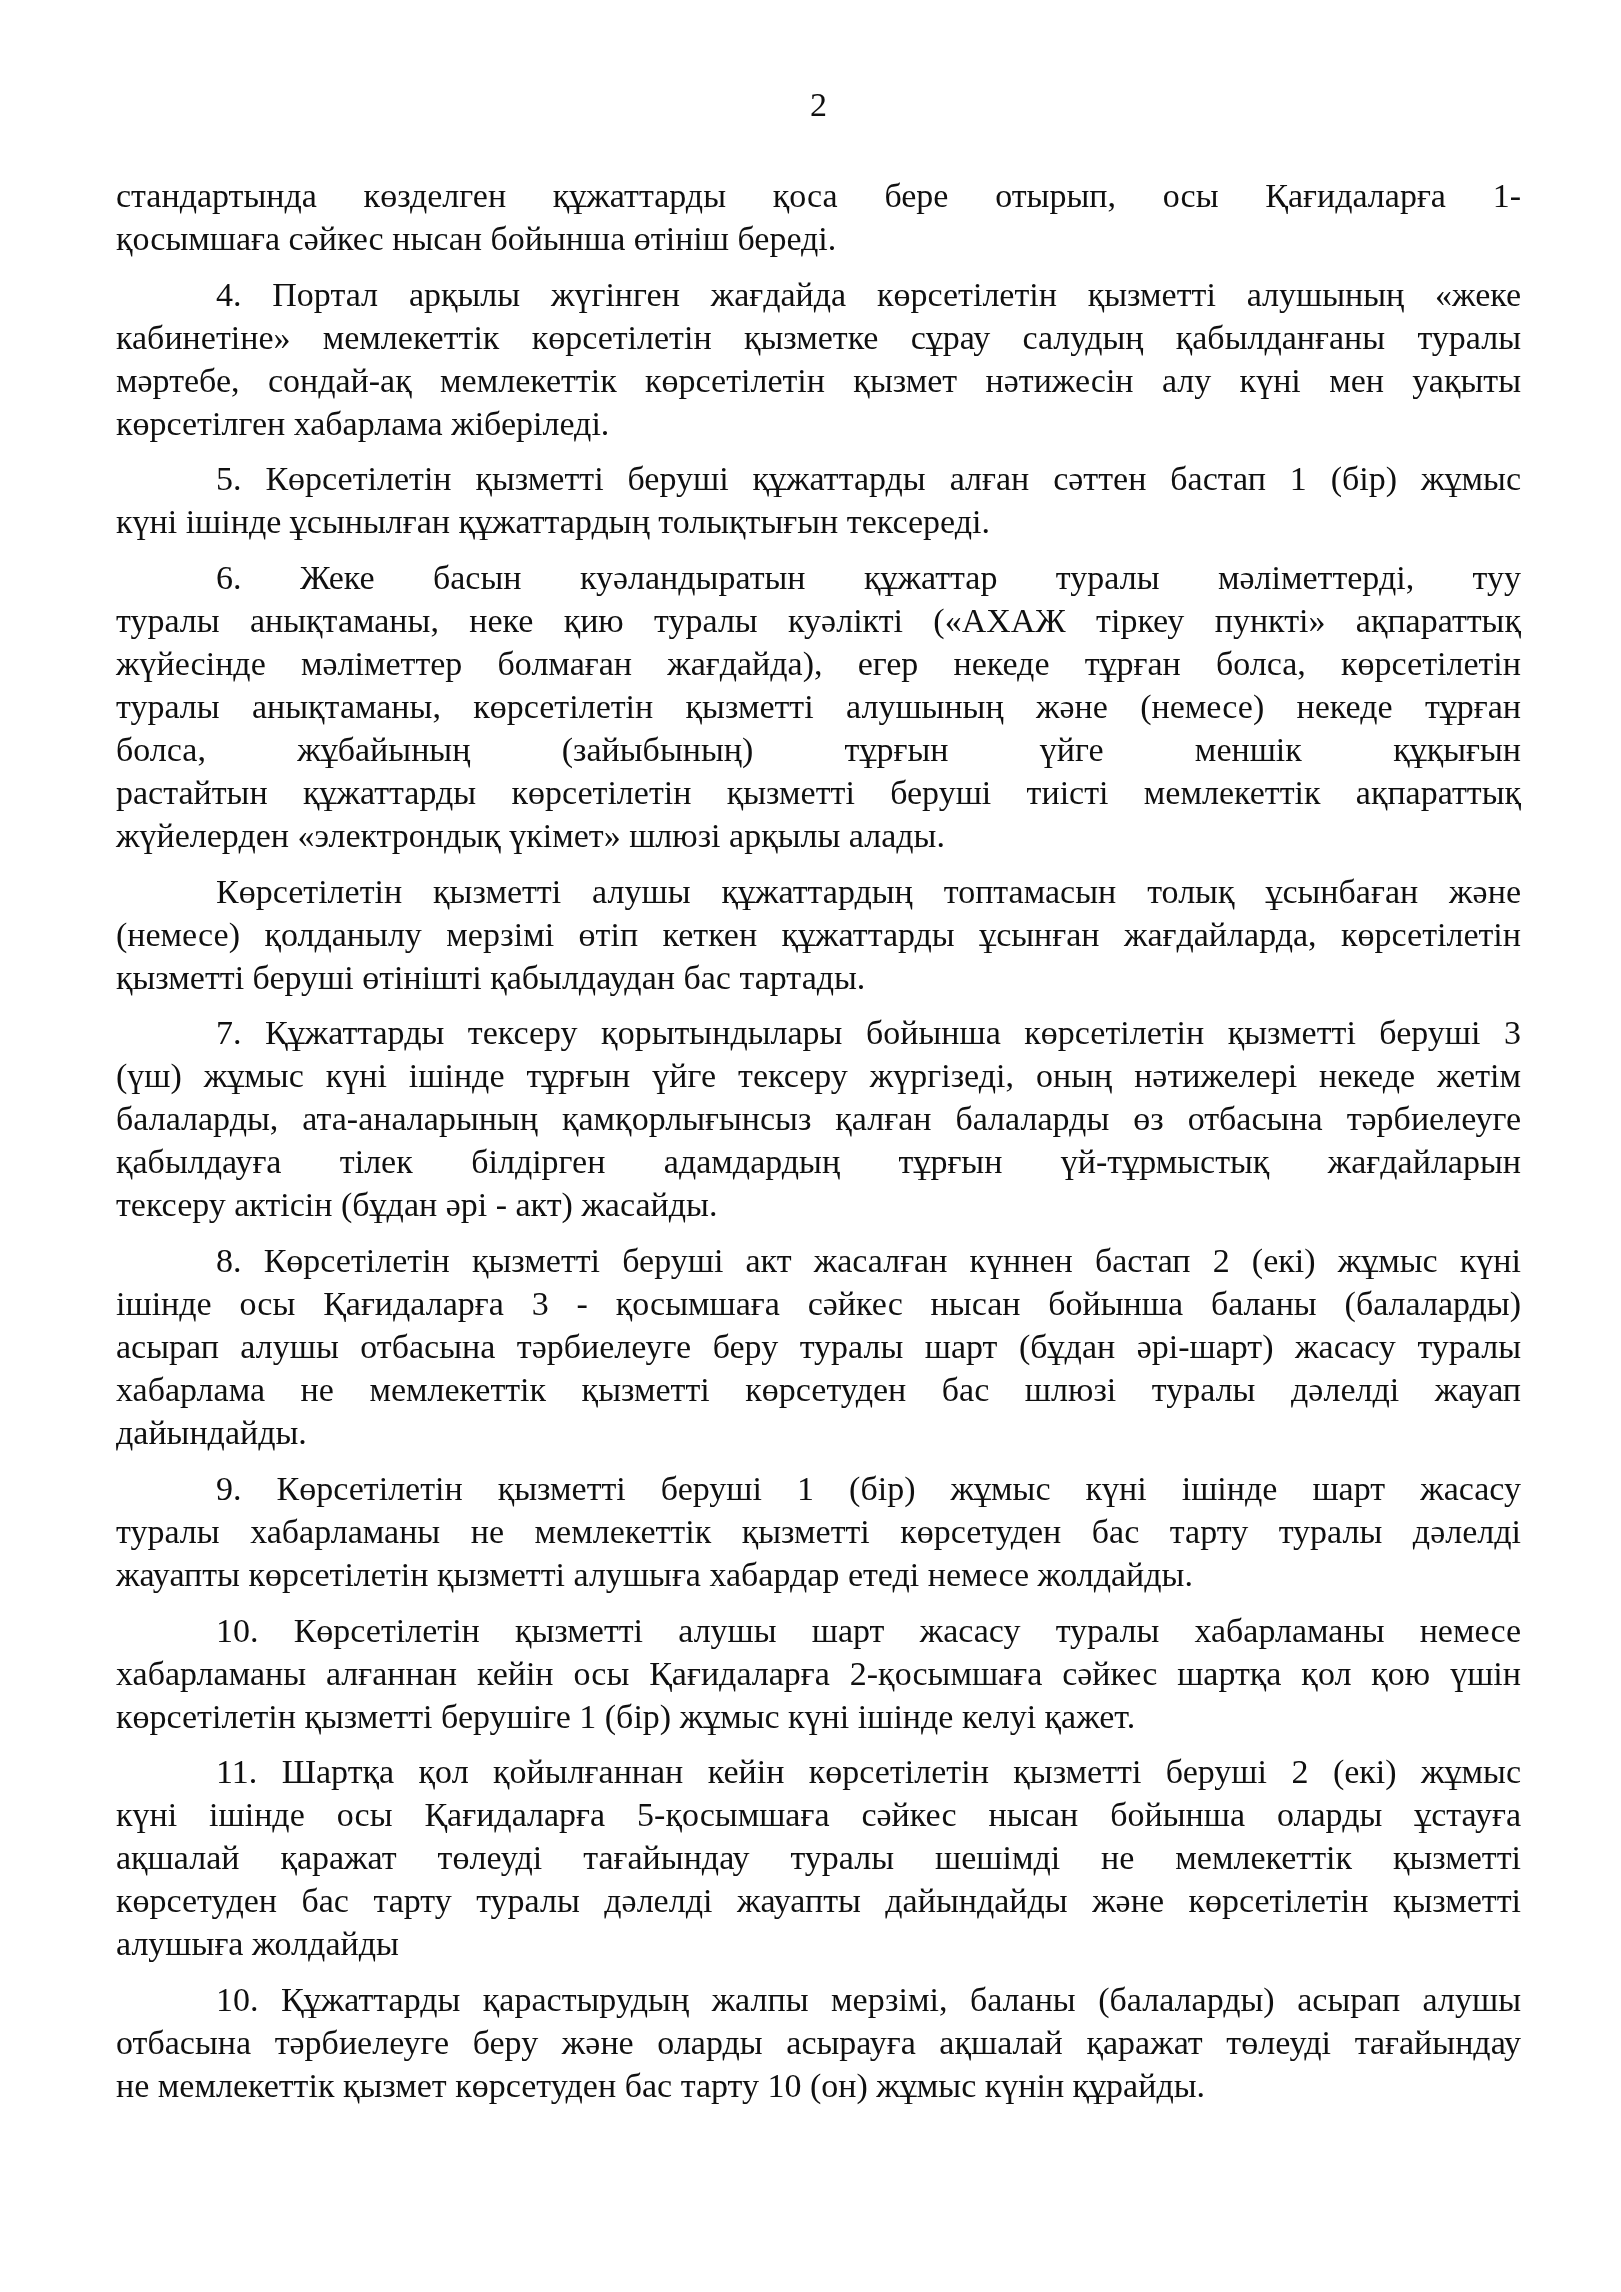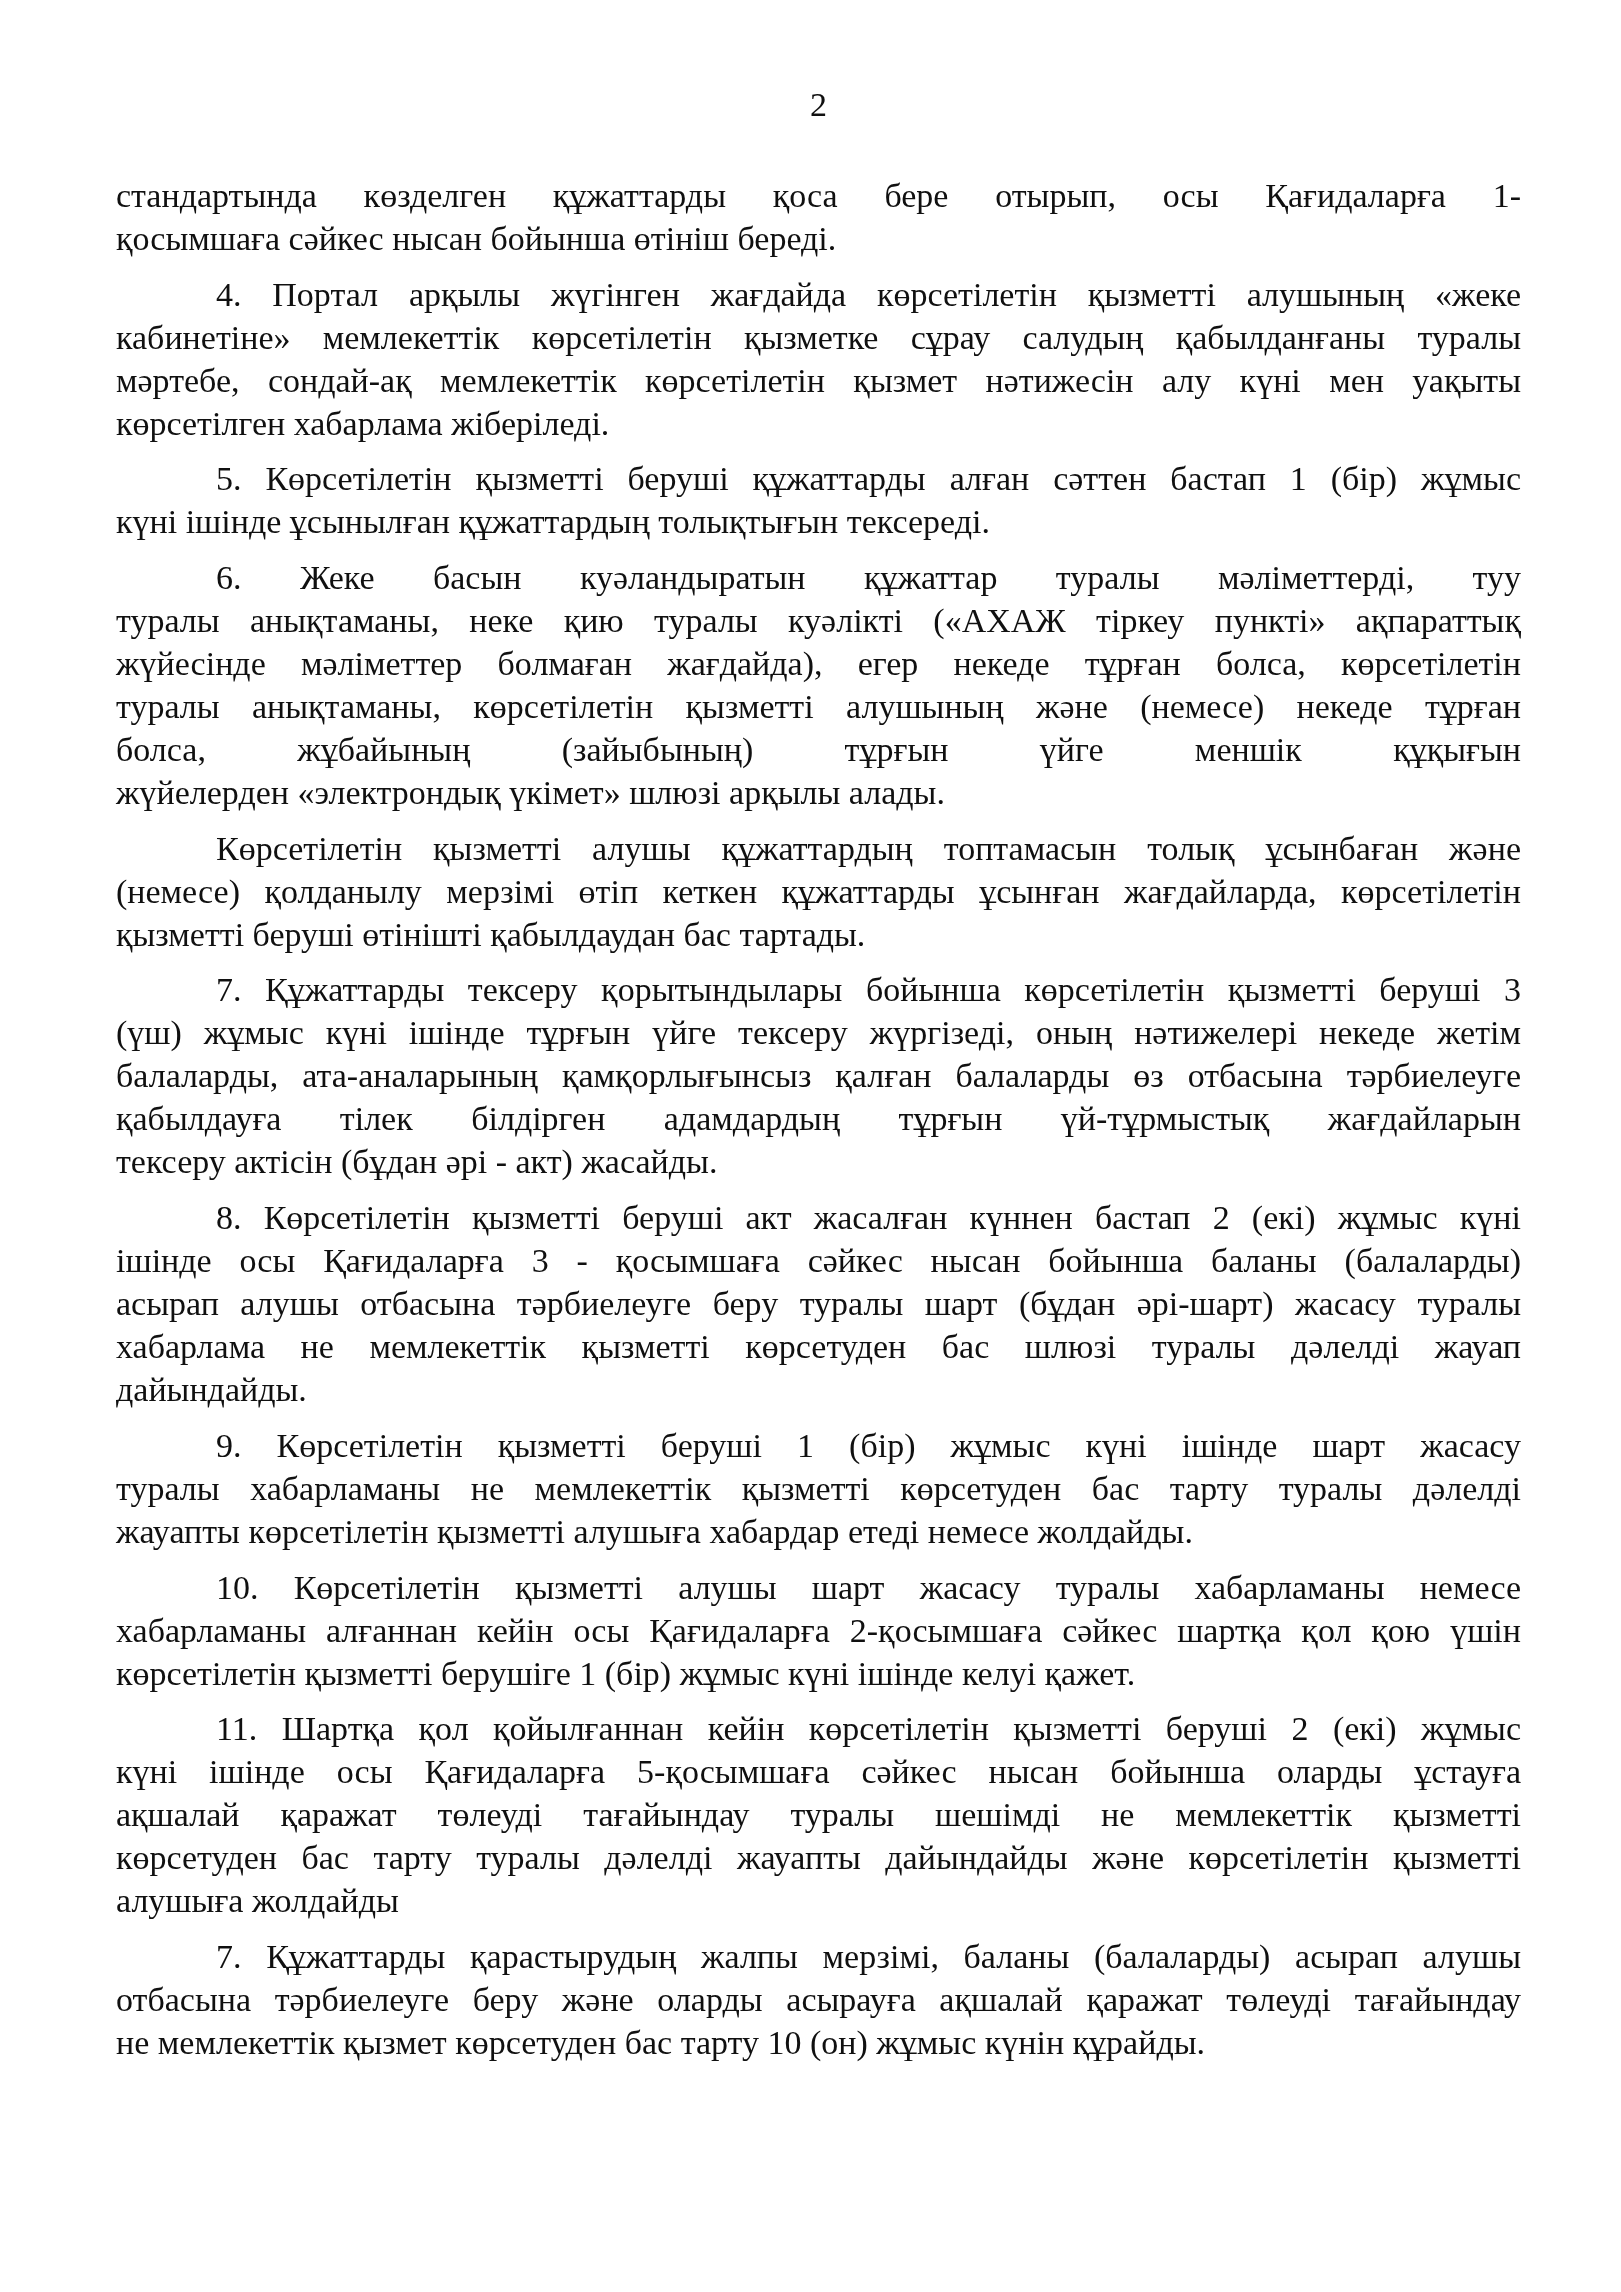--- a/index.html
+++ b/index.html
@@ -58,20 +58,21 @@
       <p class="para">
         <span class="line indent">5. Көрсетілетін қызметті беруші құжаттарды алған сәттен бастап 1 (бір) жұмыс</span>
         <span class="line last">күні ішінде ұсынылған құжаттардың толықтығын тексереді.</span>
       </p>
       <p class="para">
         <span class="line indent">6. Жеке басын куәландыратын құжаттар туралы мәліметтерді, туу</span>
         <span class="line">туралы анықтаманы, неке қию туралы куәлікті («АХАЖ тіркеу пункті» ақпараттық</span>
         <span class="line">жүйесінде мәліметтер болмаған жағдайда), егер некеде тұрған болса, көрсетілетін</span>
         <span class="line">туралы анықтаманы, көрсетілетін қызметті алушының және (немесе) некеде тұрған</span>
         <span class="line">болса, жұбайының (зайыбының) тұрғын үйге меншік құқығын</span>
+        <span class="line">растайтын құжаттарды көрсетілетін қызметті беруші тиісті мемлекеттік ақпараттық</span>
         <span class="line last">жүйелерден «электрондық үкімет» шлюзі арқылы алады.</span>
       </p>
       <p class="para">
         <span class="line indent">Көрсетілетін қызметті алушы құжаттардың топтамасын толық ұсынбаған және</span>
         <span class="line">(немесе) қолданылу мерзімі өтіп кеткен құжаттарды ұсынған жағдайларда, көрсетілетін</span>
         <span class="line last">қызметті беруші өтінішті қабылдаудан бас тартады.</span>
       </p>
       <p class="para">
         <span class="line indent">7. Құжаттарды тексеру қорытындылары бойынша көрсетілетін қызметті беруші 3</span>
         <span class="line">(үш) жұмыс күні ішінде тұрғын үйге тексеру жүргізеді, оның нәтижелері некеде жетім</span>
@@ -97,19 +98,19 @@
         <span class="line last">көрсетілетін қызметті берушіге 1 (бір) жұмыс күні ішінде келуі қажет.</span>
       </p>
       <p class="para">
         <span class="line indent">11. Шартқа қол қойылғаннан кейін көрсетілетін қызметті беруші 2 (екі) жұмыс</span>
         <span class="line">күні ішінде осы Қағидаларға 5-қосымшаға сәйкес нысан бойынша оларды ұстауға</span>
         <span class="line">ақшалай қаражат төлеуді тағайындау туралы шешімді не мемлекеттік қызметті</span>
         <span class="line">көрсетуден бас тарту туралы дәлелді жауапты дайындайды және көрсетілетін қызметті</span>
         <span class="line last">алушыға жолдайды</span>
       </p>
       <p class="para">
-        <span class="line indent">7. Құжаттарды қарастырудың жалпы мерзімі, баланы (балаларды) асырап алушы</span>
+        <span class="line indent">10. Құжаттарды қарастырудың жалпы мерзімі, баланы (балаларды) асырап алушы</span>
         <span class="line">отбасына тәрбиелеуге беру және оларды асырауға ақшалай қаражат төлеуді тағайындау</span>
         <span class="line last">не мемлекеттік қызмет көрсетуден бас тарту 10 (он) жұмыс күнін құрайды.</span>
       </p>
     </div>
 </div>
 
 
 </body></html>

